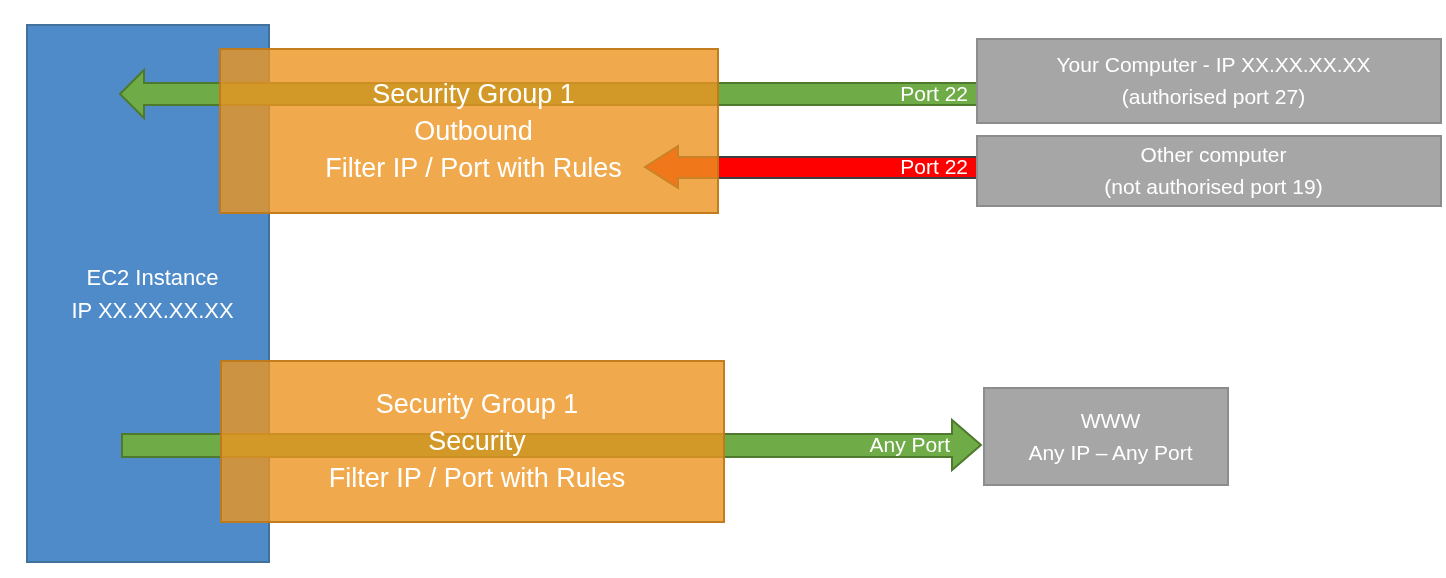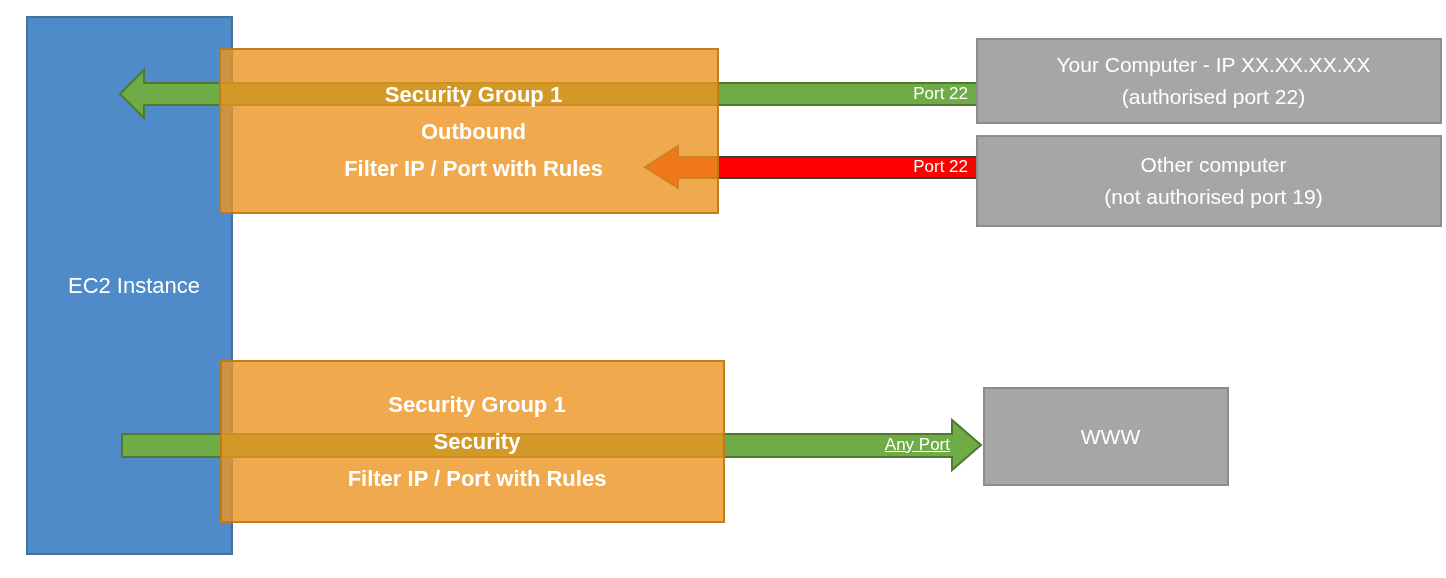--- a/index.html
+++ b/index.html
@@ -8,62 +8,63 @@
     font-family:"Liberation Sans",sans-serif;overflow:hidden;
   }
   .box{
     position:absolute;box-sizing:border-box;
     display:flex;flex-direction:column;align-items:center;justify-content:center;
     text-align:center;color:var(--text-white);padding-left:9px;
   }
   .box .ln{white-space:nowrap;}
   
   .blue-box{
-    left:26px;top:16px;width:207px;height:539px;
+    left:26px;top:24px;width:244px;height:539px;
     background:var(--blue-fill);border:2px solid var(--blue-border);
     z-index:1;font-size:22px;
   }
   .blue-box .ln{line-height:33px;}
   
   .orange-box{
     background:var(--orange-fill);border:2px solid var(--orange-border);
-    z-index:3;font-size:22px;font-weight:bold;
+    z-index:3;font-size:27px;
   }
   .orange-box .ln{line-height:37px;}
   .sg-inbound{left:219px;top:48px;width:500px;height:166px;}
   .sg-outbound{left:220px;top:360px;width:505px;height:163px;}
   
   .gray-box{
     background:var(--gray-fill);border:2px solid var(--gray-border);
     z-index:4;font-size:21px;
   }
   .gray-box .ln{line-height:32px;}
   .your-computer{left:976px;top:38px;width:466px;height:86px;}
-  .other-computer{left:976px;top:135px;width:466px;height:92px;}
+  .other-computer{left:976px;top:135px;width:466px;height:72px;}
   .www-box{left:983px;top:387px;width:246px;height:99px;}
   
   .arrows{position:absolute;left:0;top:0;z-index:2;}
   .arrow-green{fill:var(--green-fill);stroke:var(--green-border);stroke-width:2px;stroke-linejoin:miter;}
   .arrow-red{fill:var(--red-fill);stroke:var(--red-border);stroke-width:2px;stroke-linejoin:miter;}
   
   .arrow-label{
     position:absolute;z-index:4;color:var(--text-white);
-    font-size:17px;line-height:24px;text-align:right;white-space:nowrap;
+    font-size:21px;line-height:24px;text-align:right;white-space:nowrap;
   }
   .lbl-inbound-allowed{left:800px;top:82px;width:168px;}
   .lbl-inbound-denied{left:800px;top:155px;width:168px;}
-  .lbl-outbound{left:778px;top:433px;width:172px;text-decoration:underline;}
+  .lbl-outbound{left:778px;top:433px;width:172px;}
 </style>
 </head>
 <body>
 
 <div class="canvas">
 
   <div class="box blue-box">
     <div class="ln">EC2 Instance</div>
+    <div class="ln">IP XX.XX.XX.XX</div>
   </div>
 
   <svg class="arrows" width="1446" height="578" viewBox="0 0 1446 578">
     <polygon class="arrow-green" points="120,94 144,70 144,83 977,83 977,105 144,105 144,118"></polygon>
     <polygon class="arrow-red" points="645,167 678,146 678,157 977,157 977,178 678,178 678,188"></polygon>
     <polygon class="arrow-green" points="122,434 952,434 952,420 981,445 952,470 952,457 122,457"></polygon>
   </svg>
 
   <div class="box orange-box sg-inbound">
     <div class="ln">Security Group 1</div>
@@ -76,25 +77,26 @@
     <div class="ln">Security</div>
     <div class="ln">Filter IP / Port with Rules</div>
   </div>
 
   <div class="arrow-label lbl-inbound-allowed">Port 22</div>
   <div class="arrow-label lbl-inbound-denied">Port 22</div>
   <div class="arrow-label lbl-outbound">Any Port</div>
 
   <div class="box gray-box your-computer">
     <div class="ln">Your Computer - IP XX.XX.XX.XX</div>
-    <div class="ln">(authorised port 22)</div>
+    <div class="ln">(authorised port 27)</div>
   </div>
 
   <div class="box gray-box other-computer">
     <div class="ln">Other computer</div>
     <div class="ln">(not authorised port 19)</div>
   </div>
 
   <div class="box gray-box www-box">
     <div class="ln">WWW</div>
+    <div class="ln">Any IP – Any Port</div>
   </div>
 
 </div>
 
 </body></html>

